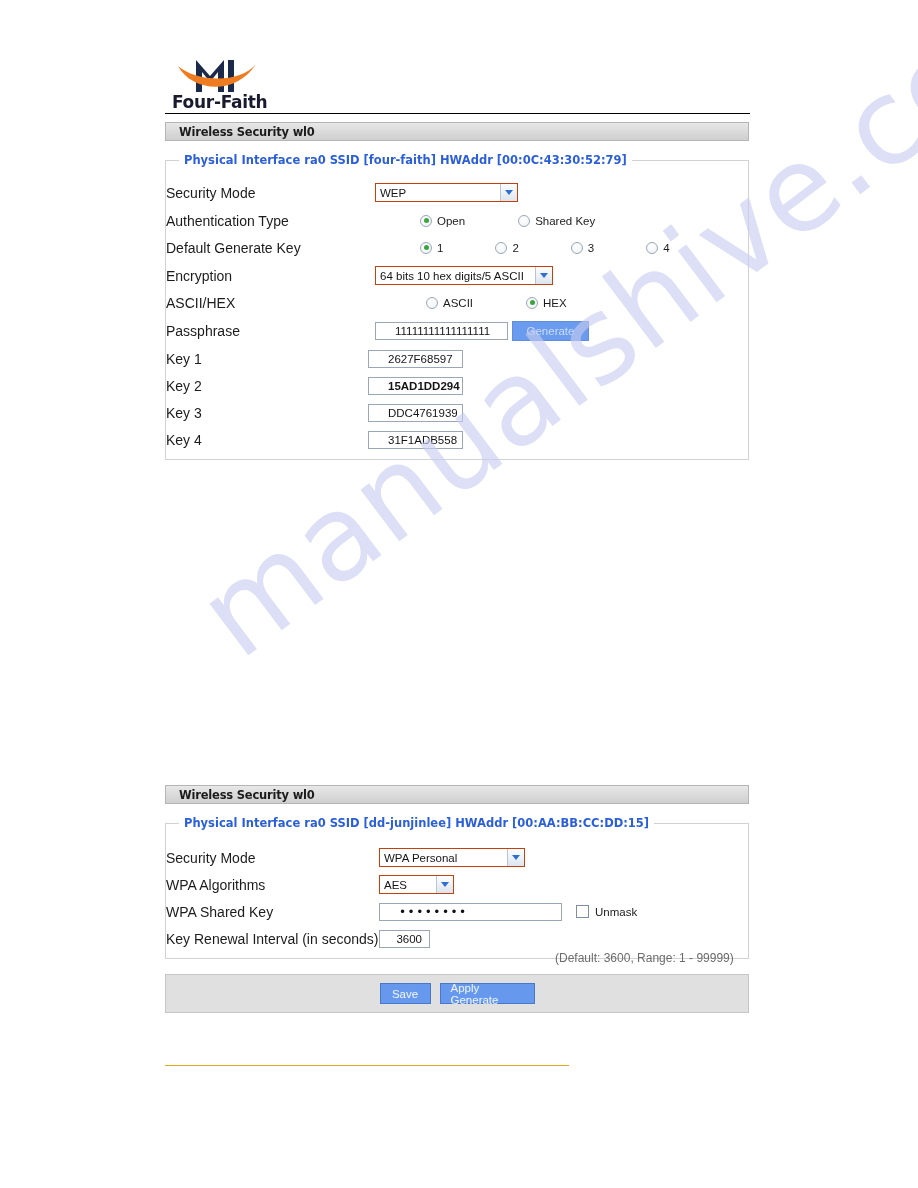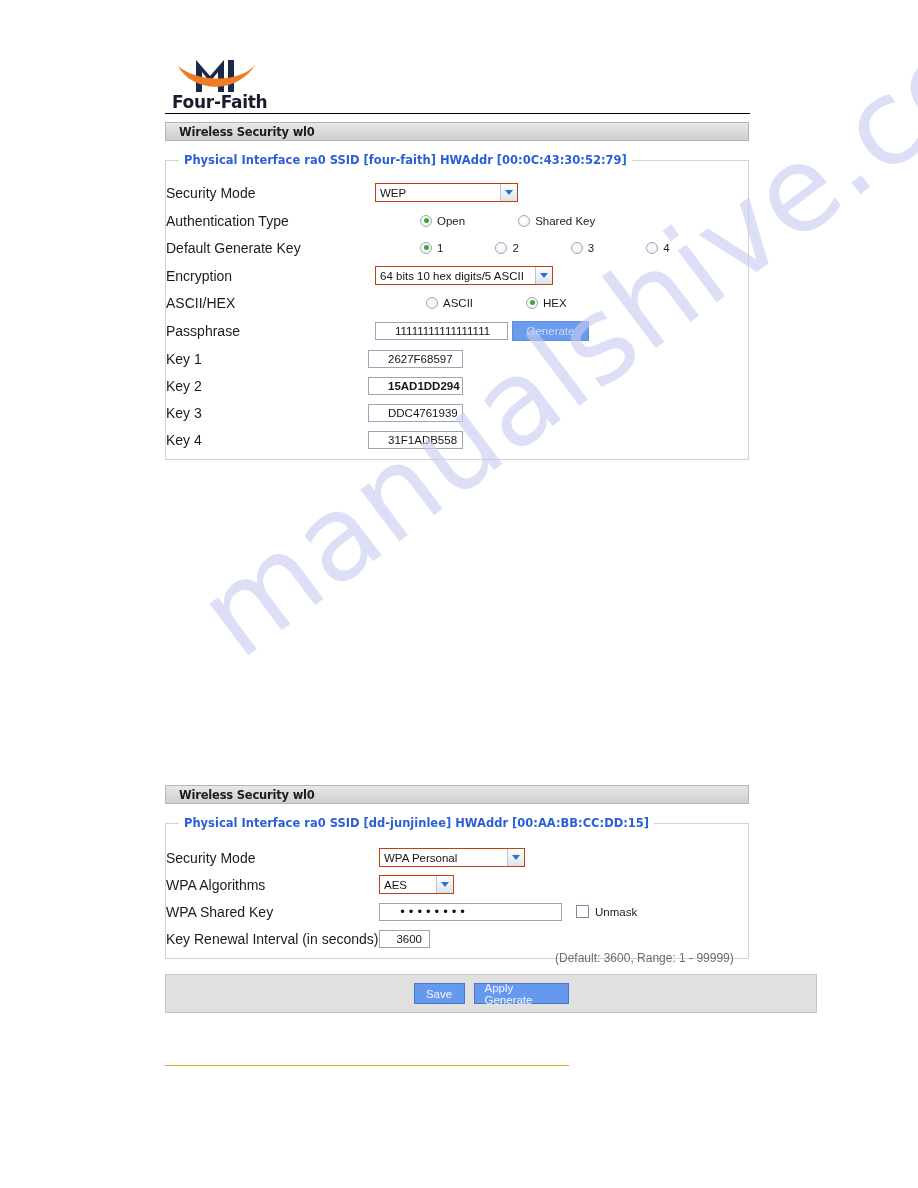--- a/index.html
+++ b/index.html
@@ -283,21 +283,21 @@
     font-size: 12px;
     color: #6b6b6b;
     white-space: nowrap;
     margin-top: 38px;
   }
 
   
   .action-bar {
     position: absolute;
     left: 165px;
-    width: 652px;
+    width: 584px;
     height: 39px;
     box-sizing: border-box;
     background: #e0e0e0;
     border: 1px solid #c6c6c6;
     display: flex;
     align-items: center;
     justify-content: center;
     gap: 9px;
   }
 

